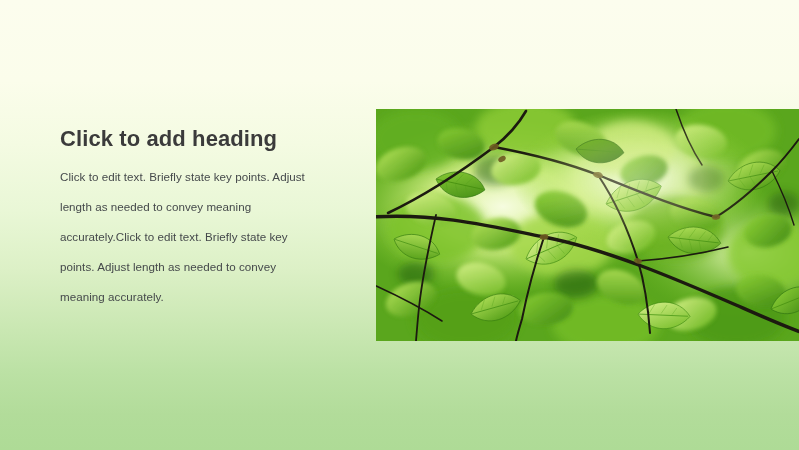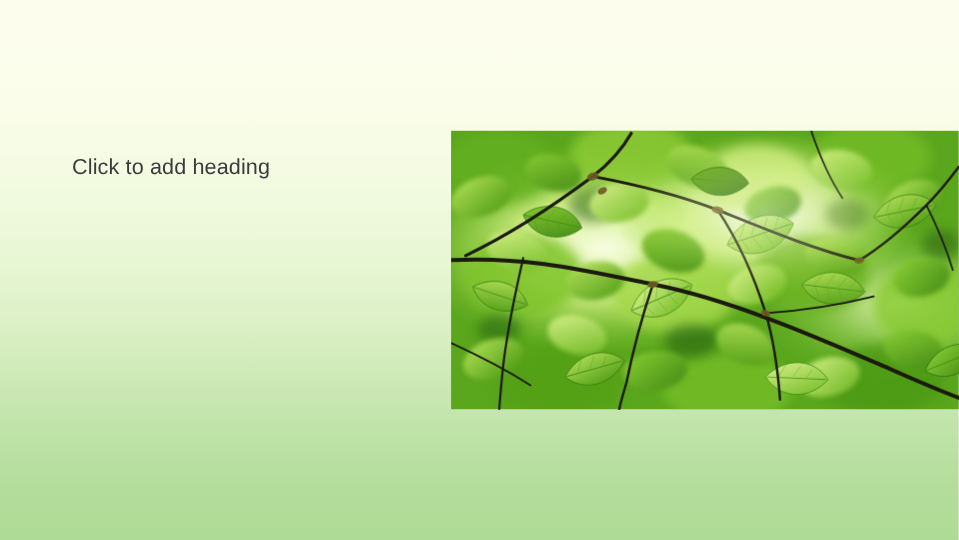--- a/index.html
+++ b/index.html
@@ -19,22 +19,22 @@
       #cbe8b4 72%,
       #bbe1a4 83%,
       #b2dc9a 92%,
       #aedb96 100%);
   }
   
   #text-block{
     position:absolute;left:60px;top:128px;width:262px;
   }
   #heading{
-    font-size:18px;
-    font-weight:400;
+    font-size:22px;
+    font-weight:700;
     color:#3b3b3b;
     letter-spacing:0.1px;
     line-height:22px;
     margin:0 0 12px 0;
     white-space:nowrap;
   }
   #body-text{
     font-size:11.6px;
     color:#45494b;
     line-height:30px;
@@ -50,20 +50,21 @@
   }
   #photo svg{display:block;width:100%;height:100%;}
 </style>
 </head>
 <body>
 
 <div id="slide">
 
   <div id="text-block">
     <div id="heading">Click to add heading</div>
+    <div id="body-text">Click to edit text. Briefly state key points. Adjust length as needed to convey meaning accurately.Click to edit text. Briefly state key points. Adjust length as needed to convey meaning accurately.</div>
   </div>
 
   <div id="photo">
     <svg viewBox="0 0 423 232" preserveAspectRatio="none">
       <defs>
         <radialGradient id="glowA" cx="30%" cy="42%" r="38%">
           <stop offset="0%" stop-color="#f6fce0"></stop>
           <stop offset="45%" stop-color="#d4ef8a"></stop>
           <stop offset="100%" stop-color="#8fd034" stop-opacity="0"></stop>
         </radialGradient>

